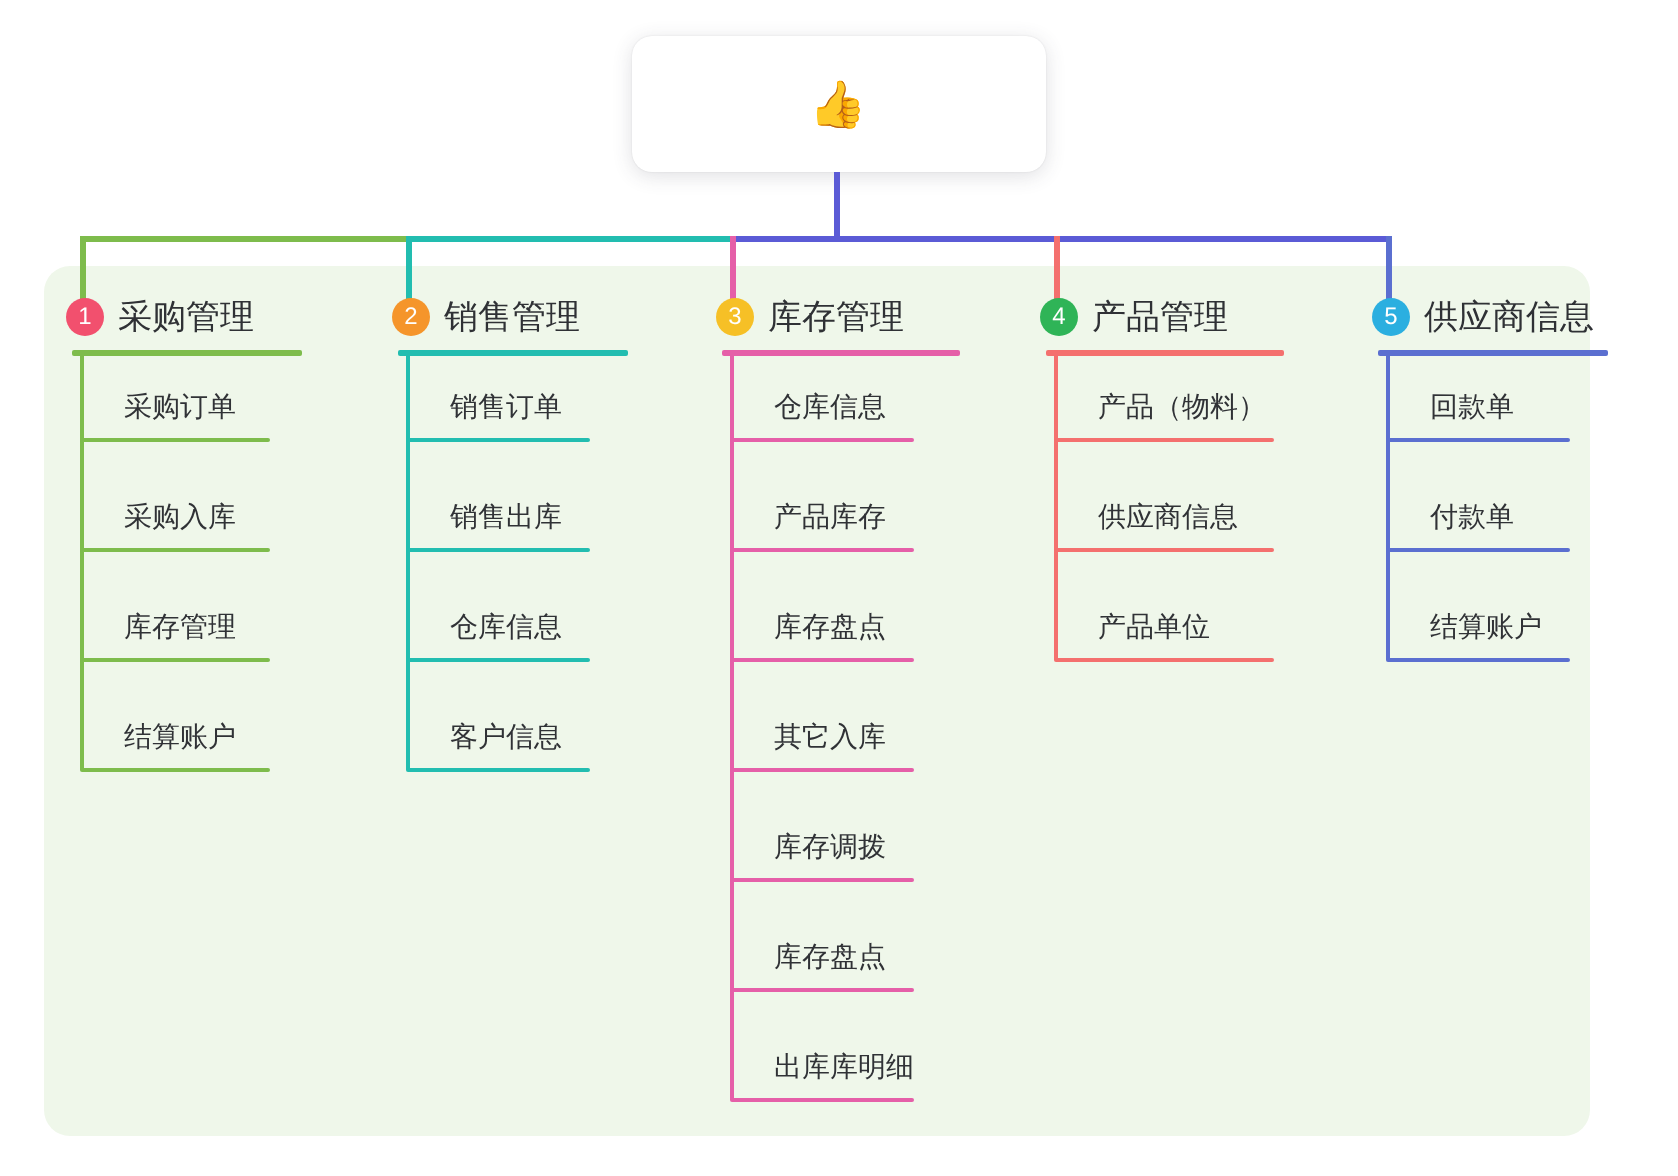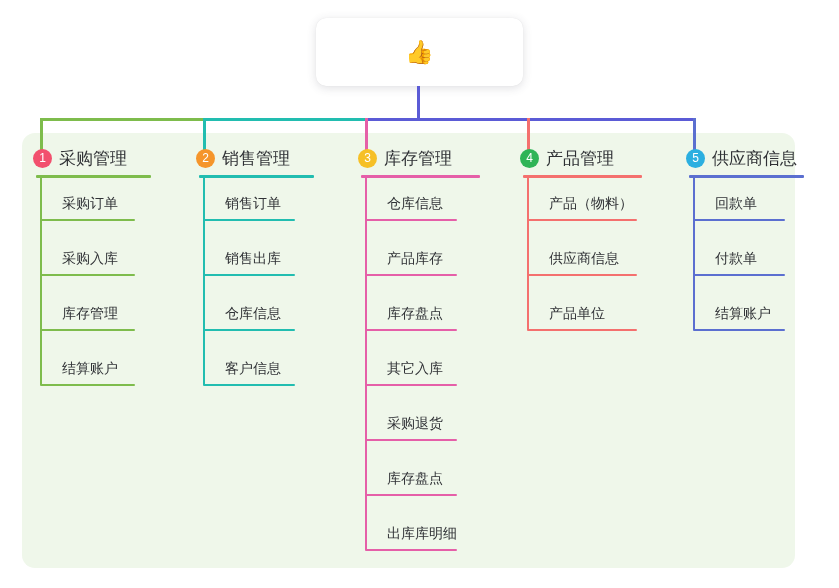--- a/index.html
+++ b/index.html
@@ -218,21 +218,21 @@
         <div class="leaf" style="top: 186px;">
           <div class="leaf-rule" style="width: 92px; background: rgb(229, 95, 168);"></div>
           <div class="leaf-label">库存盘点</div>
         </div>
         <div class="leaf" style="top: 241px;">
           <div class="leaf-rule" style="width: 92px; background: rgb(229, 95, 168);"></div>
           <div class="leaf-label">其它入库</div>
         </div>
         <div class="leaf" style="top: 296px;">
           <div class="leaf-rule" style="width: 92px; background: rgb(229, 95, 168);"></div>
-          <div class="leaf-label">采购退货</div>
+          <div class="leaf-label">库存调拨</div>
         </div>
         <div class="leaf" style="top: 351px;">
           <div class="leaf-rule" style="width: 92px; background: rgb(229, 95, 168);"></div>
           <div class="leaf-label">库存盘点</div>
         </div>
         <div class="leaf" style="top: 406px;">
           <div class="leaf-rule" style="width: 92px; background: rgb(229, 95, 168);"></div>
           <div class="leaf-label">出库库明细</div>
         </div>
       </div>

